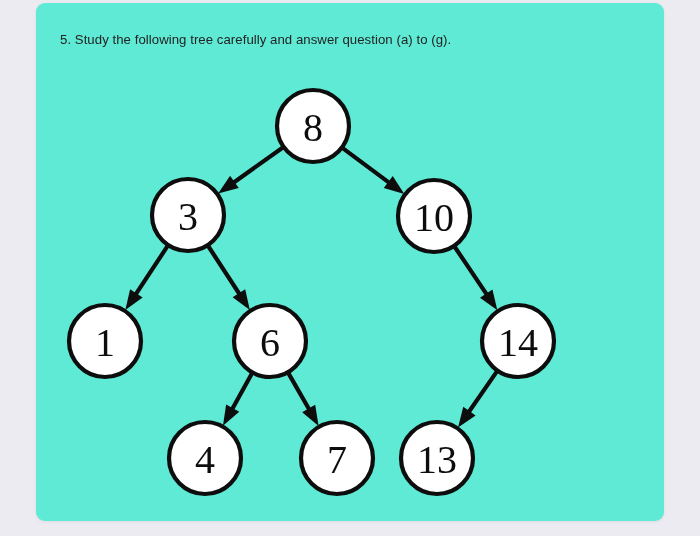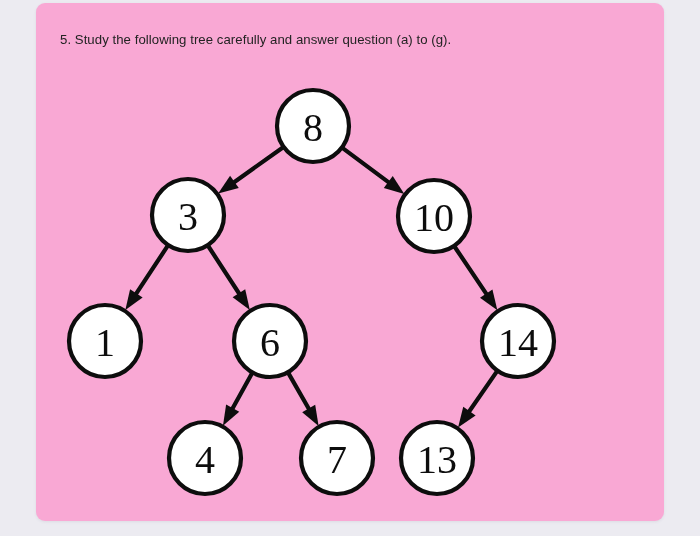--- a/index.html
+++ b/index.html
@@ -17,21 +17,21 @@
     position: relative;
     width: 700px;
     height: 536px;
   }
   .card {
     position: absolute;
     left: 36px;
     top: 3px;
     width: 628px;
     height: 518px;
-    background: #f9a8d4;
+    background: #5eead4;
     border-radius: 9px;
     box-shadow: 0 1px 3px rgba(90, 85, 120, 0.10);
     overflow: hidden;
   }
   .prompt {
     position: absolute;
     left: 24px;
     top: 28px;
     font-size: 13.2px;
     line-height: 18px;

